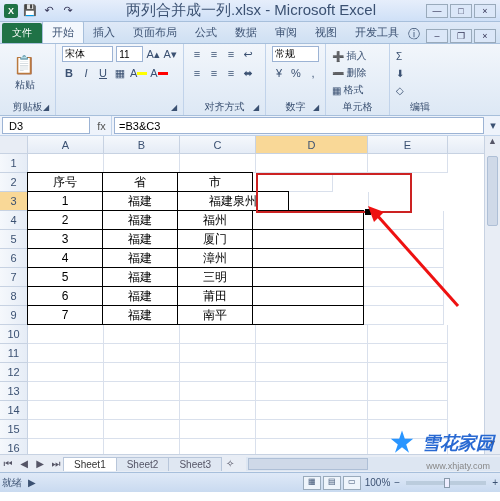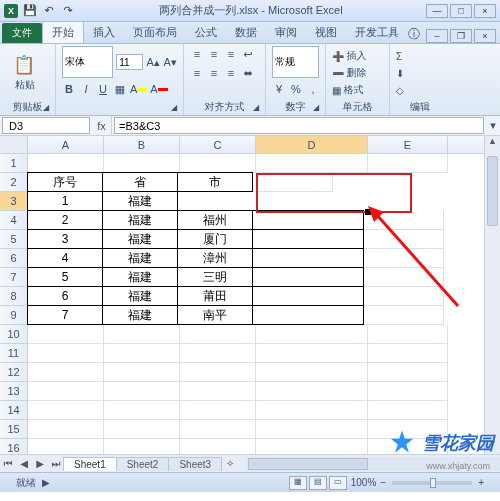--- a/index.html
+++ b/index.html
@@ -3,21 +3,21 @@
 <meta charset="utf-8">
 <style>
   * { box-sizing: border-box; margin: 0; padding: 0; font-family: "Microsoft YaHei", Arial, sans-serif; }
   body { width: 500px; height: 501px; background: #fff; overflow: hidden; position: relative; font-size: 11px; }
 
   
   .titlebar { height: 22px; background: linear-gradient(#e6eefb, #cfe0f7); display: flex; align-items: center; padding: 0 4px; border-bottom: 1px solid #a7bfdb; }
   .titlebar .xl-icon { width: 14px; height: 14px; background: #1f7246; border-radius: 2px; display: inline-flex; align-items: center; justify-content: center; color: #fff; font-size: 9px; font-weight: bold; margin-right: 4px; }
   .qat { display: flex; gap: 3px; }
   .qat .qbtn { width: 16px; height: 16px; display: flex; align-items: center; justify-content: center; color: #335; font-size: 11px; }
-  .title-text { flex: 1; text-align: center; color: #3b5172; font-size: 11px; }
+  .title-text { flex: 1; text-align: center; color: #3b5172; font-size: 15px; }
   .win-controls { display: flex; gap: 2px; }
   .win-controls .wbtn { width: 22px; height: 14px; background: #dbe7f8; border: 1px solid #9ab; font-size: 9px; display: flex; align-items: center; justify-content: center; color: #335; }
 
   
   .ribbon-tabs { height: 22px; background: linear-gradient(#dfe9f7, #cfe0f3); display: flex; align-items: flex-end; border-bottom: 1px solid #a7bfdb; }
   .file-tab { background: #1f7246; color: #fff; padding: 3px 10px; font-size: 10px; border-radius: 2px 2px 0 0; margin-left: 2px; }
   .rtab { padding: 3px 9px; font-size: 11px; color: #3b5172; }
   .rtab.active { background: #f4f8fd; border: 1px solid #a7bfdb; border-bottom: none; border-radius: 2px 2px 0 0; }
   .help-icn { margin-left: auto; margin-right: 6px; color: #3b5172; font-size: 12px; }
 
@@ -25,21 +25,21 @@
   .ribbon { height: 72px; background: linear-gradient(#f2f6fb, #dde8f5); border-bottom: 1px solid #a7bfdb; display: flex; }
   .rgroup { border-right: 1px solid #c1d3ea; padding: 2px 6px 0 6px; display: flex; flex-direction: column; position: relative; }
   .rgroup .glabel { position: absolute; bottom: 1px; left: 0; right: 0; text-align: center; font-size: 10px; color: #3b5172; }
   .glauncher { position: absolute; bottom: 2px; right: 2px; width: 10px; height: 10px; font-size: 8px; color: #3b5172; }
   .big-btn { display: flex; flex-direction: column; align-items: center; justify-content: center; width: 38px; height: 54px; }
   .big-btn .ico { font-size: 18px; }
   .big-btn .lbl { font-size: 10px; color: #3b5172; margin-top: 2px; }
   .mini { font-size: 10px; color: #3b5172; display: flex; align-items: center; gap: 2px; height: 16px; }
   .stack { display: flex; flex-direction: column; gap: 1px; margin-top: 2px; }
   .row { display: flex; gap: 3px; align-items: center; }
-  .font-combo { width: 58px; height: 32px; border: 1px solid #9cb3d4; background: #fff; font-size: 10px; padding: 0 2px; display: flex; align-items: center; }
+  .font-combo { width: 58px; height: 16px; border: 1px solid #9cb3d4; background: #fff; font-size: 10px; padding: 0 2px; display: flex; align-items: center; }
   .size-combo { width: 30px; height: 16px; border: 1px solid #9cb3d4; background: #fff; font-size: 10px; padding: 0 2px; display: flex; align-items: center; }
   .ibtn { min-width: 14px; height: 16px; display: flex; align-items: center; justify-content: center; font-size: 11px; color: #3b5172; }
   .ibtn.b { font-weight: bold; } .ibtn.i { font-style: italic; } .ibtn.u { text-decoration: underline; }
   .color-swatch { width: 10px; height: 3px; display: inline-block; }
 
   
   .fbar-row { height: 20px; display: flex; align-items: stretch; border-bottom: 1px solid #c1d3ea; background: #eef3fb; }
   .namebox { width: 88px; border: 1px solid #9cb3d4; background: #fff; margin: 1px 2px; display: flex; align-items: center; padding: 0 6px; font-size: 11px; }
   .fx-btn { width: 20px; display: flex; align-items: center; justify-content: center; color: #555; border-right: 1px solid #c1d3ea; }
   .fbar { flex: 1; background: #fff; border: 1px solid #9cb3d4; margin: 1px 2px; display: flex; align-items: center; padding: 0 4px; font-size: 11px; }
@@ -72,21 +72,21 @@
 
   
   .sheetbar { height: 18px; background: #e8edf5; border-top: 1px solid #c7d2e2; display: flex; align-items: center; font-size: 10px; }
   .navbtns { display: flex; }
   .navbtn { width: 16px; text-align: center; color: #556; }
   .sheettab { padding: 1px 10px; background: #fff; border: 1px solid #b8c6da; border-bottom: none; margin-left: -1px; color: #333; }
   .sheettab.inactive { background: #dfe7f2; color: #556; }
   .hscroll { flex: 1; margin-left: 8px; height: 14px; background: #dde6f2; position: relative; }
   .hscroll .thumb { position: absolute; left: 2px; top: 1px; bottom: 1px; width: 120px; background: #cfd9e8; border: 1px solid #aebfd6; }
 
-  .status { height: 20px; background: linear-gradient(#dfe9f7,#c9daf0); border-top: 1px solid #a7bfdb; display: flex; align-items: center; padding: 0 16px; font-size: 10px; color: #3b5172; }
+  .status { height: 20px; background: linear-gradient(#dfe9f7,#c9daf0); border-top: 1px solid #a7bfdb; display: flex; align-items: center; padding: 0 2px; font-size: 10px; color: #3b5172; }
   .status .spacer { flex: 1; }
   .viewbtn { width: 18px; height: 14px; border: 1px solid #9ab; margin-left: 2px; background: #eef4fb; font-size: 8px; text-align: center; }
   .zoom-track { width: 80px; height: 4px; background: #bcd; margin: 0 6px; position: relative; }
   .zoom-thumb { position: absolute; left: 38px; top: -3px; width: 6px; height: 10px; background: #eef; border: 1px solid #89a; }
 
   
   .wm { position: absolute; right: 6px; bottom: 44px; display: flex; align-items: center; gap: 6px; opacity: 0.95; }
   .wm-logo { width: 28px; height: 28px; }
   .wm-logo svg polygon { fill: #1e90ff; }
   .wm-text { font-size: 18px; font-weight: bold; color: #1e62d0; font-style: italic; font-family: Liberation Mono, monospace; }
@@ -267,20 +267,21 @@
       </div>
       <div class="crow">
         <div class="cell colA bb">序号</div>
         <div class="cell colB bb">省</div>
         <div class="cell colC bb">市</div>
         <div class="cell colE"></div>
       </div>
       <div class="crow">
         <div class="cell colA bb">1</div>
         <div class="cell colB bb">福建</div>
+        <div class="cell colD bb">福建泉州</div>
         <div class="cell colE"></div>
       </div>
       <div class="crow">
         <div class="cell colA bb">2</div>
         <div class="cell colB bb">福建</div>
         <div class="cell colC bb">福州</div>
         <div class="cell colD bb"></div>
         <div class="cell colE"></div>
       </div>
       <div class="crow">

